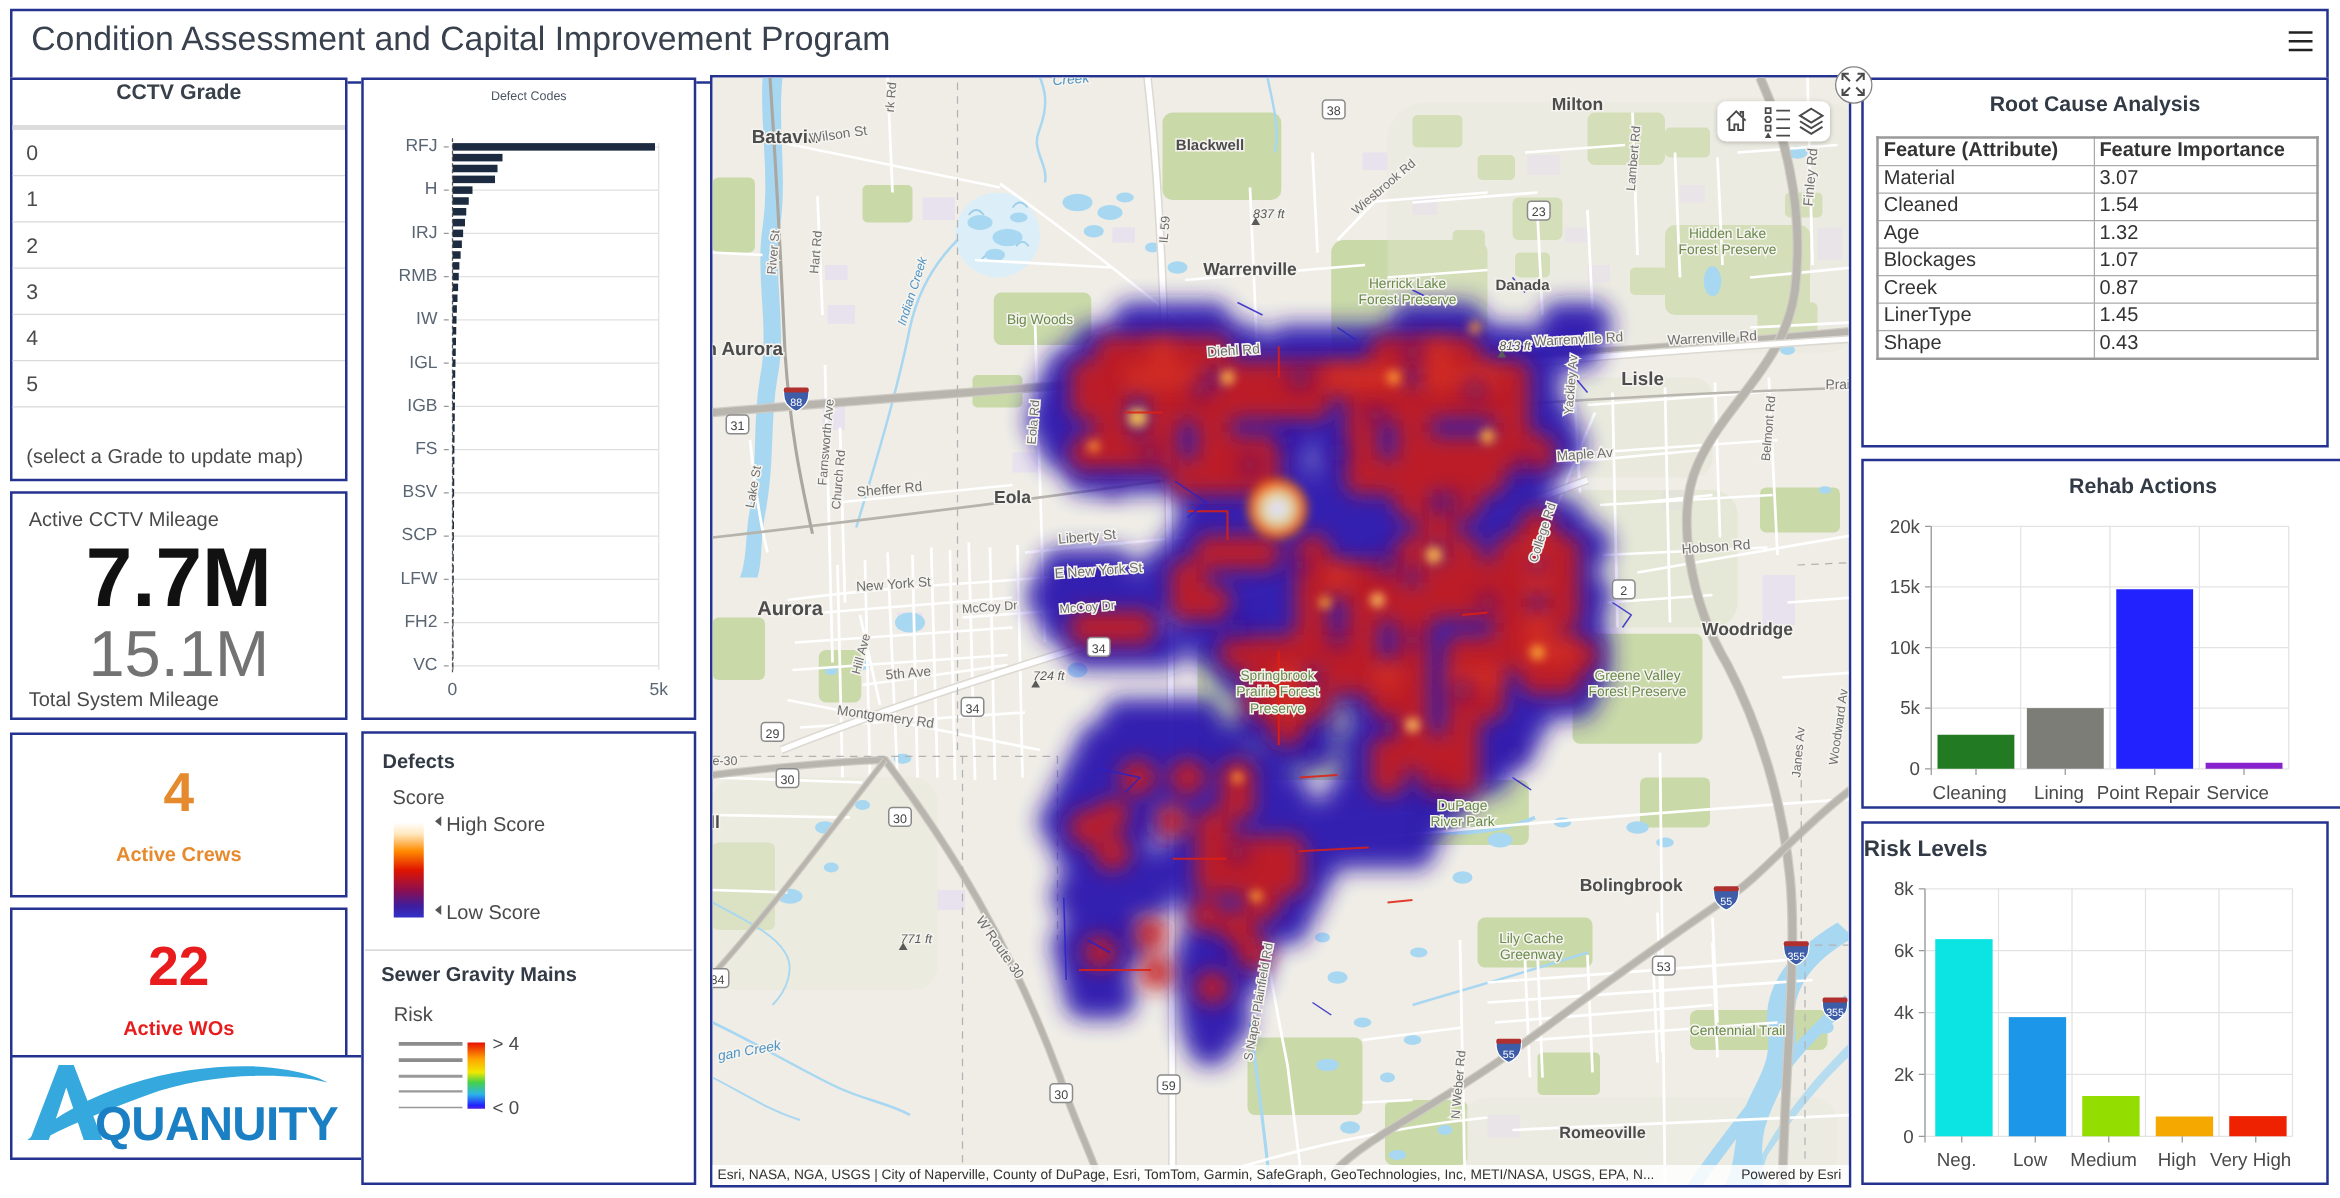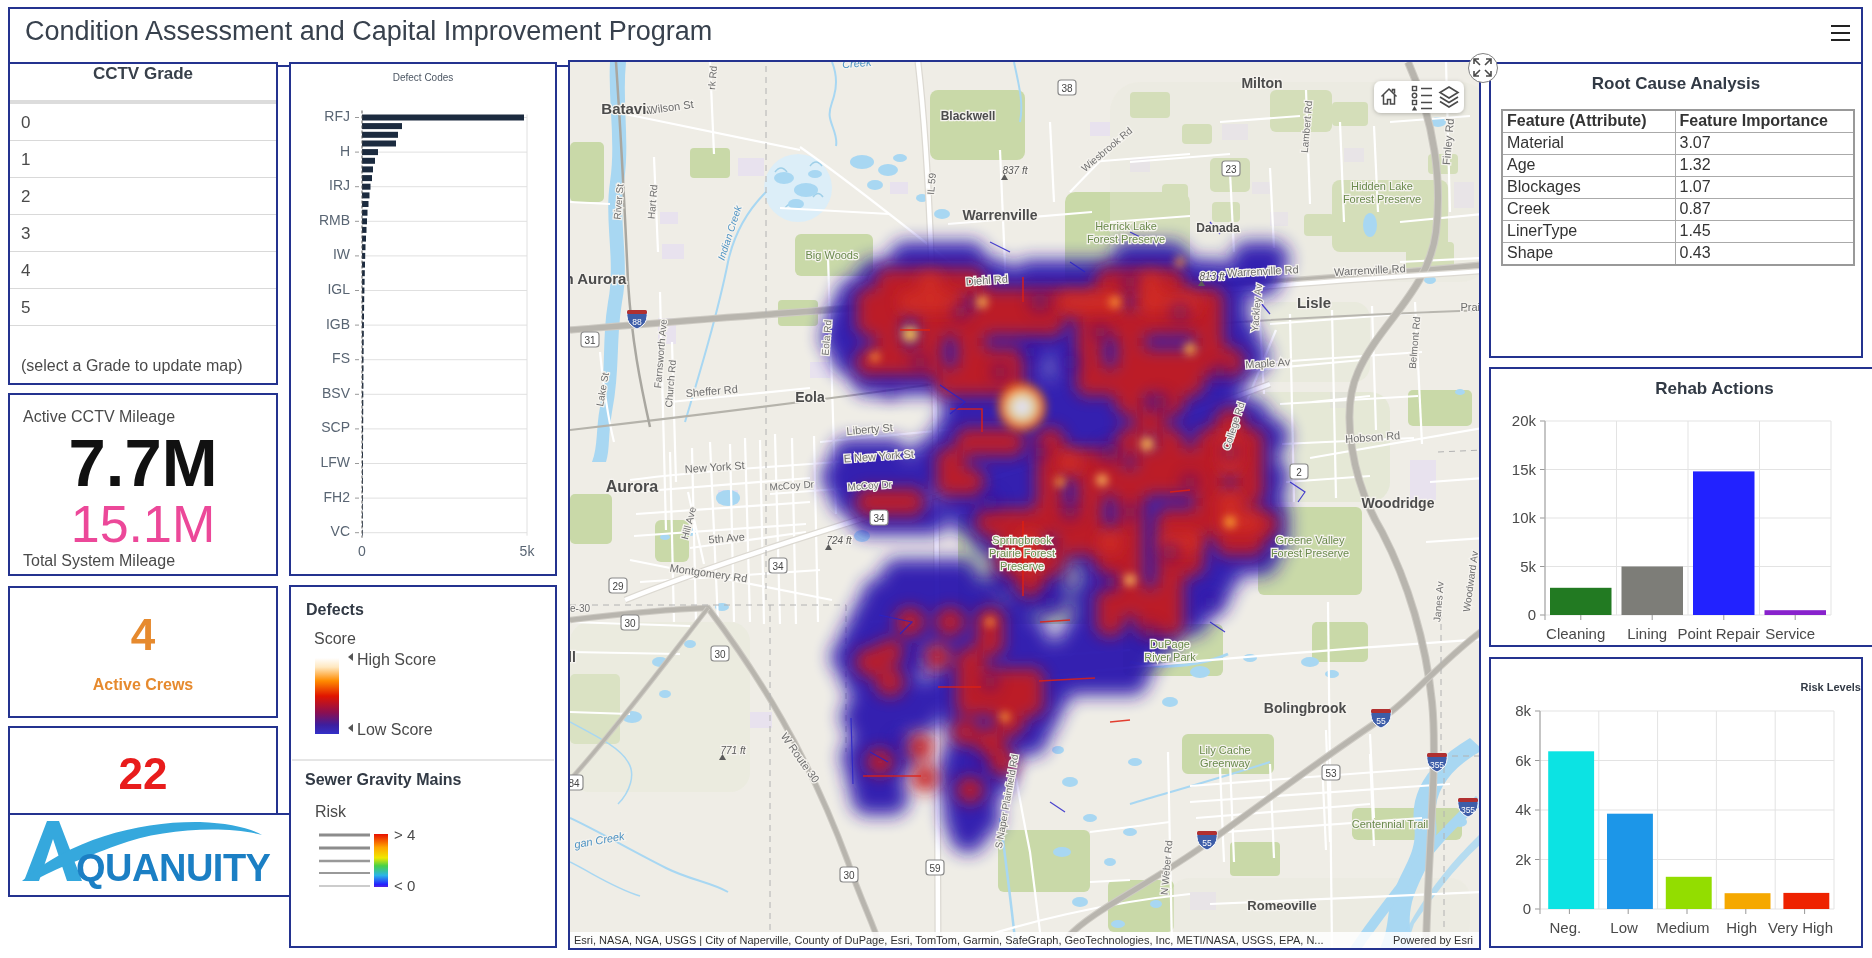--- a/index.html
+++ b/index.html
@@ -24,34 +24,34 @@
     <div style="position:absolute;left:0;top:114px;width:100%;height:37px;border-bottom:1px solid #d9d9d9;font-size:17px;color:#4a4a4a;line-height:37px;padding-left:11px">2</div>
     <div style="position:absolute;left:0;top:151px;width:100%;height:37px;border-bottom:1px solid #d9d9d9;font-size:17px;color:#4a4a4a;line-height:37px;padding-left:11px">3</div>
     <div style="position:absolute;left:0;top:188px;width:100%;height:37px;border-bottom:1px solid #d9d9d9;font-size:17px;color:#4a4a4a;line-height:37px;padding-left:11px">4</div>
     <div style="position:absolute;left:0;top:225px;width:100%;height:37px;border-bottom:1px solid #d9d9d9;font-size:17px;color:#4a4a4a;line-height:37px;padding-left:11px">5</div>
  <div style="position:absolute;left:11px;top:293px;font-size:16px;color:#4a4a4a">(select a Grade to update map)</div>
 </div>
 
 <div class="panel" style="left:8px;top:393px;width:270px;height:183px">
  <div style="position:absolute;left:13px;top:13px;font-size:16px;color:#4a4a4a">Active CCTV Mileage</div>
  <div style="position:absolute;left:0;top:29px;width:100%;text-align:center;font-size:67px;font-weight:bold;color:#111">7.7M</div>
- <div style="position:absolute;left:0;top:99px;width:100%;text-align:center;font-size:52px;color:#ec4899">15.1M</div>
+ <div style="position:absolute;left:0;top:99px;width:100%;text-align:center;font-size:52px;color:#737373">15.1M</div>
  <div style="position:absolute;left:13px;top:157px;font-size:16px;color:#4a4a4a">Total System Mileage</div>
 </div>
 
 <div class="panel" style="left:8px;top:586px;width:270px;height:132px">
  <div style="position:absolute;left:0;top:22px;width:100%;text-align:center;font-size:44px;font-weight:bold;color:#e68a2e">4</div>
  <div style="position:absolute;left:0;top:88px;width:100%;text-align:center;font-size:16px;font-weight:bold;color:#e68a2e">Active Crews</div>
 </div>
 <div class="panel" style="left:8px;top:726px;width:270px;height:131px">
  <div style="position:absolute;left:0;top:21px;width:100%;text-align:center;font-size:44px;font-weight:bold;color:#e81c1c">22</div>
  <div style="position:absolute;left:0;top:87px;width:100%;text-align:center;font-size:16px;font-weight:bold;color:#e81c1c">Active WOs</div>
 </div>
 
-<div class="panel" style="left:8px;top:813px;width:324px;height:84px">
+<div class="panel" style="left:8px;top:844px;width:324px;height:84px">
 <svg width="266" height="80" viewBox="0 0 266 80">
  <path d="M14 66 L37 6 L49 6 L72 66 L57 66 L43 24 L29 66 Z" fill="#35a8dd"></path>
  <path d="M12 66 C60 24 130 6 190 7 C218 8 240 13 252 20 C214 10 150 14 108 30 C70 44 36 58 24 66 Z" fill="#35a8dd"></path>
  <text x="66" y="66" font-size="38" font-weight="bold" fill="#1b7fc4" font-family="Liberation Sans,sans-serif" letter-spacing="-0.5">QUANUITY</text>
 </svg>
 </div>
 
 <div class="panel" style="left:289px;top:62px;width:268px;height:514px">
  <div style="text-align:center;padding-top:8px;font-size:10px;color:#4c5663">Defect Codes</div>
  <svg width="264" height="508" viewBox="0 0 264 508" style="position:absolute;left:0;top:0">
@@ -1312,20 +1312,24 @@
   <tbody>
         <tr style="font-weight:bold">
           <td style="width:173px">Feature (Attribute)</td>
           <td>Feature Importance</td>
         </tr>
   <tr>
           <td>Material</td>
           <td>3.07</td>
         </tr>
         <tr>
+          <td>Cleaned</td>
+          <td>1.54</td>
+        </tr>
+        <tr>
           <td>Age</td>
           <td>1.32</td>
         </tr>
         <tr>
           <td>Blockages</td>
           <td>1.07</td>
         </tr>
         <tr>
           <td>Creek</td>
           <td>0.87</td>
@@ -1377,21 +1381,21 @@
       <text x="156.2" y="270" font-size="15" fill="#4a4a4a" text-anchor="middle">Lining</text>
       <rect x="202.0" y="102.4" width="61.5" height="143.6" fill="#2222ff"></rect>
       <line x1="232.8" y1="246" x2="232.8" y2="251" stroke="#999" stroke-width="1"></line>
       <text x="227.7" y="270" font-size="15" fill="#4a4a4a" text-anchor="middle">Point Repair</text>
       <rect x="273.5" y="241.2" width="61.5" height="4.8" fill="#8822cc"></rect>
       <line x1="304.2" y1="246" x2="304.2" y2="251" stroke="#999" stroke-width="1"></line>
       <text x="299.2" y="270" font-size="15" fill="#4a4a4a" text-anchor="middle">Service</text>
     </svg>
   </div>
 <div class="panel" style="left:1489px;top:657px;width:374px;height:291px">
-    <div style="text-align:right;padding-top:22px;font-size:11px;font-weight:bold;color:#323a45">Risk Levels</div>
+    <div style="text-align:left;padding-top:10px;font-size:18px;font-weight:bold;color:#323a45">Risk Levels</div>
     <svg width="370" height="287" viewBox="0 0 370 287" style="position:absolute;left:0;top:0">
       <line x1="49" y1="250.0" x2="343" y2="250.0" stroke="#e3e3e3" stroke-width="1"></line>
       <line x1="44" y1="250.0" x2="49" y2="250.0" stroke="#999" stroke-width="1"></line>
       <text x="40" y="255.0" font-size="15" fill="#4a4a4a" text-anchor="end">0</text>
       <line x1="49" y1="200.5" x2="343" y2="200.5" stroke="#e3e3e3" stroke-width="1"></line>
       <line x1="44" y1="200.5" x2="49" y2="200.5" stroke="#999" stroke-width="1"></line>
       <text x="40" y="205.5" font-size="15" fill="#4a4a4a" text-anchor="end">2k</text>
       <line x1="49" y1="151.0" x2="343" y2="151.0" stroke="#e3e3e3" stroke-width="1"></line>
       <line x1="44" y1="151.0" x2="49" y2="151.0" stroke="#999" stroke-width="1"></line>
       <text x="40" y="156.0" font-size="15" fill="#4a4a4a" text-anchor="end">4k</text>

